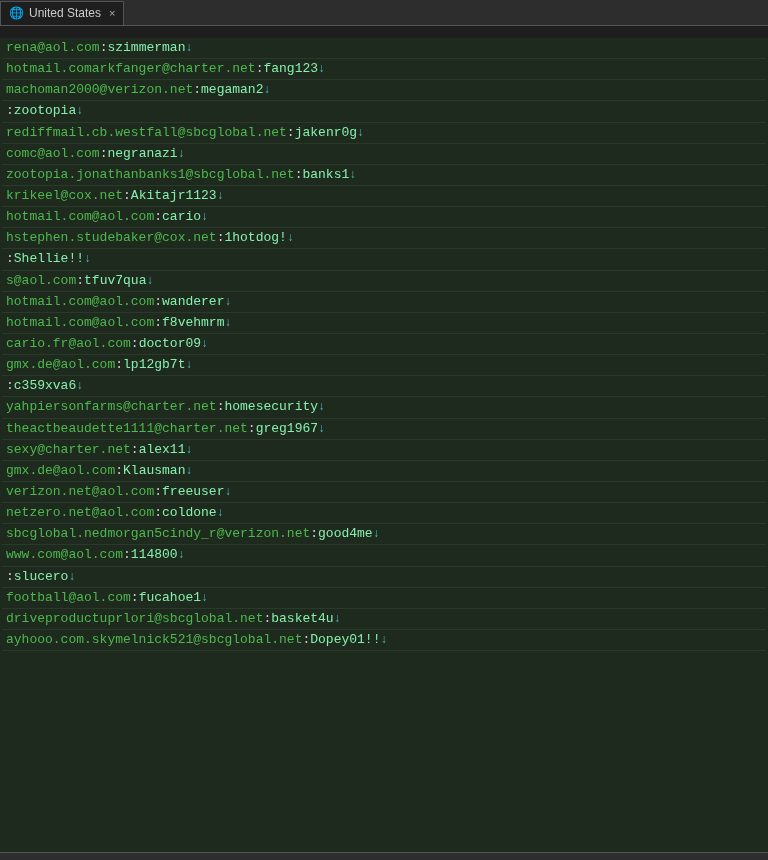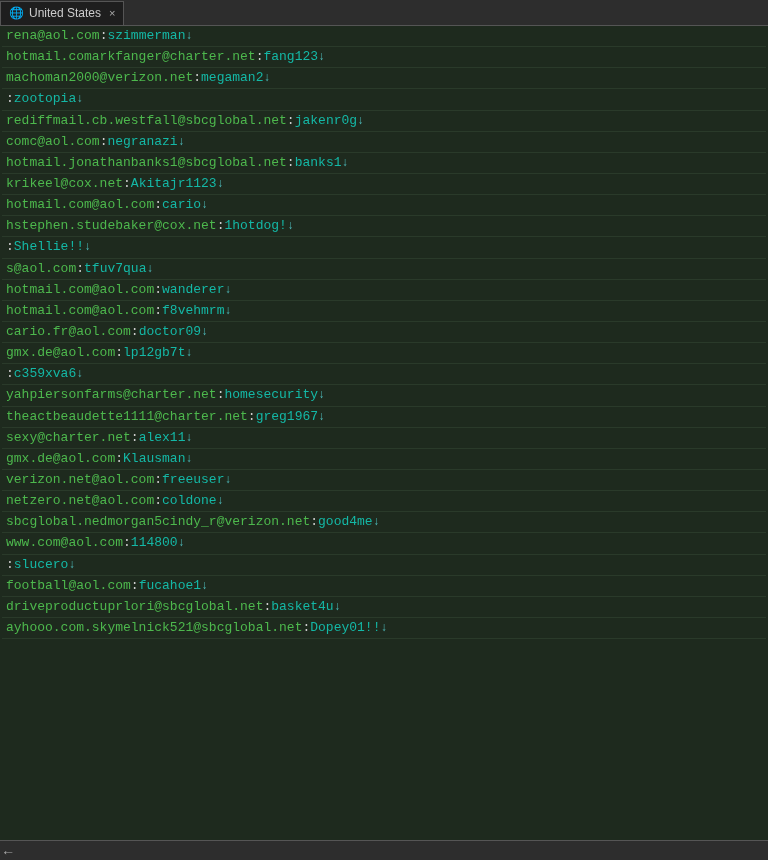--- a/index.html
+++ b/index.html
@@ -53,20 +53,21 @@
       margin-left: 2px;
     }
 
     
     .content {
       background: #1e2a1e;
       height: calc(860px - 26px - 20px);
       overflow-y: auto;
       overflow-x: hidden;
       padding: 0 2px;
+      margin-top: 12px;
     }
 
     .entry {
       display: flex;
       align-items: baseline;
       padding: 0 4px;
       line-height: 1.55;
       border-bottom: 1px solid #2a3a2a;
       white-space: nowrap;
     }
@@ -75,21 +76,21 @@
       color: #4db84d;
       font-size: 13px;
     }
 
     .separator {
       color: #cccccc;
       font-size: 13px;
     }
 
     .password-part {
-      color: #14b8a6;
+      color: #86efac;
       font-size: 13px;
     }
 
     .arrow-down {
       color: #4db8b8;
       font-size: 12px;
     }
 
     
     .status-bar {
@@ -148,21 +149,21 @@
       <span class="password-part">jakenr0g</span>
       <span class="arrow-down">↓</span>
     </div>
     <div class="entry">
       <span class="email-part">comc@aol.com</span>
       <span class="separator">:</span>
       <span class="password-part">negranazi</span>
       <span class="arrow-down">↓</span>
     </div>
     <div class="entry">
-      <span class="email-part">hotmail.jonathanbanks1@sbcglobal.net</span>
+      <span class="email-part">zootopia.jonathanbanks1@sbcglobal.net</span>
       <span class="separator">:</span>
       <span class="password-part">banks1</span>
       <span class="arrow-down">↓</span>
     </div>
     <div class="entry">
       <span class="email-part">krikeel@cox.net</span>
       <span class="separator">:</span>
       <span class="password-part">Akitajr1123</span>
       <span class="arrow-down">↓</span>
     </div>

